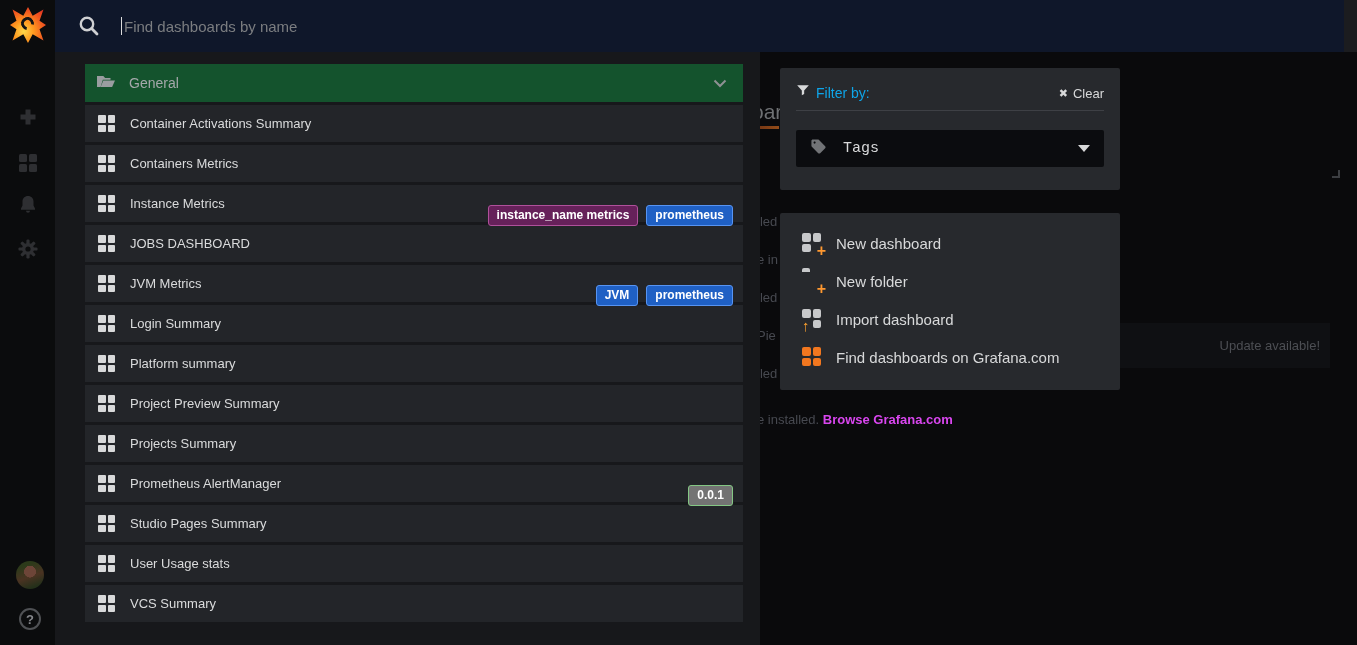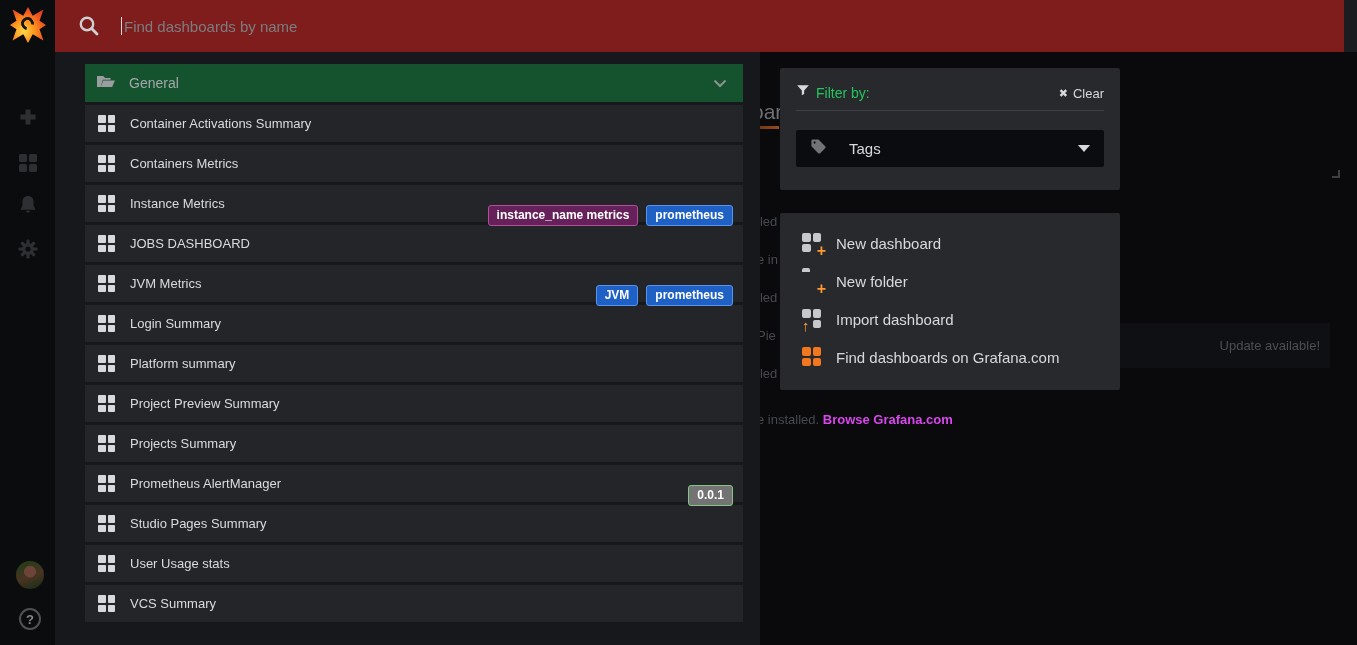--- a/index.html
+++ b/index.html
@@ -15,21 +15,21 @@
                 border-radius:50%; border-bottom-color:transparent; transform:rotate(-35deg); }
   .side-ico { position:absolute; left:16px; width:24px; height:24px; }
   .avatar { position:absolute; left:16px; top:561px; width:28px; height:28px; border-radius:50%;
             background:radial-gradient(circle at 50% 38%, #6d4538 0 26%, rgba(0,0,0,0) 27%),
                        linear-gradient(160deg,#2c3a1a 20%, #4a3322 55%, #24301a 85%); }
   .help { position:absolute; left:19px; top:608px; width:22px; height:22px; border:2px solid #4f5154;
           border-radius:50%; color:#85878b; font-size:13px; font-weight:bold; display:flex;
           align-items:center; justify-content:center; }
 
   
-  .topbar { position:absolute; left:55px; top:0; width:1302px; height:52px; background:#7f1d1d; z-index:4;padding-left:12px; }
+  .topbar { position:absolute; left:55px; top:0; width:1302px; height:52px; background:#0f172a; z-index:4;padding-left:12px; }
   .topbar-shade { position:absolute; right:0; top:0; width:13px; height:52px; background:#1b1c1f; }
   .search-ico { position:absolute; left:21px; top:13px; }
   .search-caret { position:absolute; left:66px; top:17px; width:1px; height:18px; background:#dcdcdc; }
   .search-input { position:absolute; left:69px; top:0; width:900px; height:52px; background:transparent;
                   border:none; outline:none; color:#c7c8ca; font-size:15px; font-family:inherit; }
   .search-input::placeholder { color:#7b7d80; opacity:1; }
 
   
   .bg-frag { position:absolute; color:#474950; font-size:13px; z-index:1; white-space:nowrap; }
   .bg-heading { position:absolute; left:752px; top:100px; color:#6e7073; font-size:21px; z-index:1; }
@@ -53,26 +53,26 @@
   .sq-grid { width:17px; height:17px; display:grid; grid-template-columns:1fr 1fr; grid-template-rows:1fr 1fr; gap:2px; flex:none; }
   .sq-grid i { background:#d8d9da; border-radius:1px; }
   .row-label { color:#dadbdc; font-size:13px; margin-left:15px; white-space:nowrap; }
   .row-tags { margin-left:auto; display:flex; gap:8px;margin-top:24px; }
   .tag { font-size:12px; font-weight:bold; color:#fff; padding:2px 8px 3px; border-radius:3px; border:1px solid; white-space:nowrap; }
 
   
   .filter-panel { position:absolute; left:780px; top:68px; width:340px; height:122px; background:#27292d;
                   border-radius:2px; padding:0 16px; z-index:3; }
   .filter-head { height:43px; display:flex; align-items:flex-end; padding-bottom:9px; border-bottom:1px solid #3e4045; }
-  .filter-title { color:#22c55e; font-size:14px; margin-left:6px; }
+  .filter-title { color:#0ea5e9; font-size:14px; margin-left:6px; }
   .clear-btn { margin-left:auto; color:#d8d9da; font-size:13px; cursor:pointer; display:flex; align-items:flex-end; gap:5px; }
   .clear-x { font-size:11px; position:relative; top:-1px; }
   .tags-select { margin-top:19px; height:37px; background:#0b0c0f; border-radius:2px; display:flex;
                  align-items:center; padding:0 14px; cursor:pointer; }
-  .tags-label { color:#d8d9da; font-size:15px; margin-left:22px; }
+  .tags-label { color:#d8d9da; font-size:15px; margin-left:16px;font-family:Liberation Mono, monospace; }
   .sel-caret { margin-left:auto; width:0; height:0; border-left:6px solid transparent;
                border-right:6px solid transparent; border-top:7px solid #d8d9da; }
 
   
   .menu-panel { position:absolute; left:780px; top:213px; width:340px; height:177px; background:#27292d;
                 border-radius:2px; padding:11px 0; z-index:3; }
   .menu-item { height:38px; display:flex; align-items:center; padding:0 22px; cursor:pointer; }
   .menu-label { color:#d8d9da; font-size:15px; margin-left:14px; }
   .mi { position:relative; width:20px; height:20px; flex:none; }
   .mi-grid { display:grid; width:19px; height:19px; grid-template-columns:1fr 1fr; grid-template-rows:1fr 1fr; gap:2px; }

